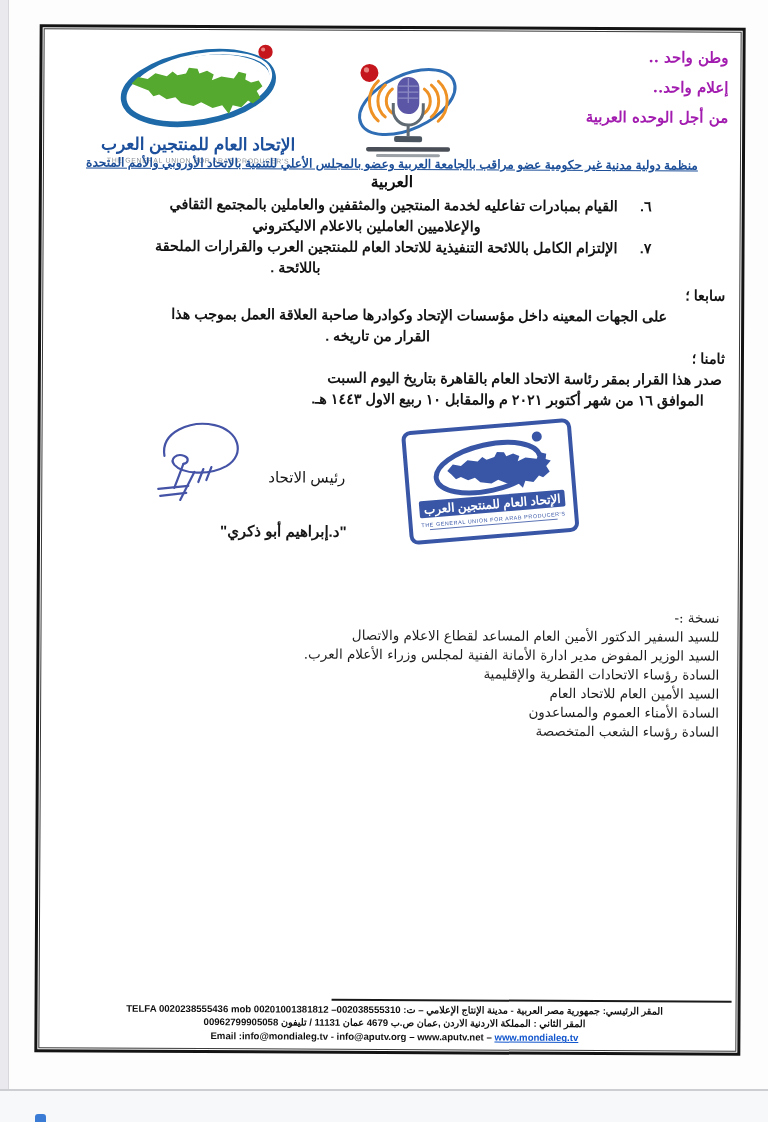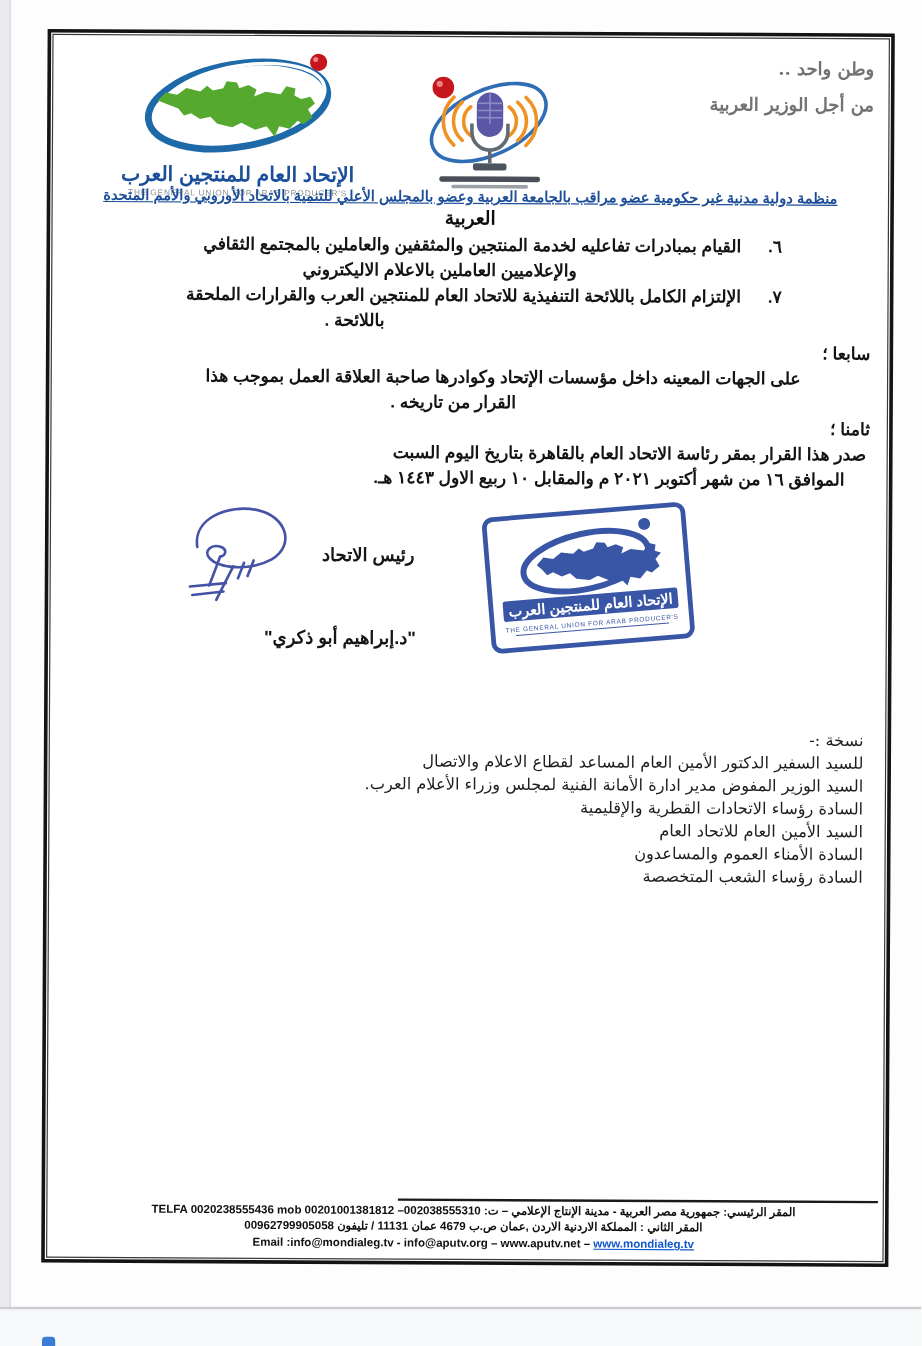--- a/index.html
+++ b/index.html
@@ -16,21 +16,21 @@
   .page-frame { position:absolute; left:37px; top:26px; width:706px; height:1028px;
                 border:3px solid #141414; background:#fff; transform:rotate(0.3deg); }
   .frame-inner { position:absolute; inset:1px; border:1px solid #3a3a3a; }
 
   
   .union-logo { position:absolute; left:48px; top:12px; width:212px; text-align:center; }
   .union-arabic { font-size:17px; font-weight:bold; color:#1b4e9b; direction:rtl; white-space:nowrap; }
   .union-english { font-size:6.9px; color:#8b9298; letter-spacing:0.7px; margin-top:2px; white-space:nowrap; }
   .broadcast-logo { position:absolute; left:301px; top:16px; width:128px; }
   .motto { position:absolute; right:12px; top:10px; width:180px; direction:rtl; text-align:right;
-           font-family:"DejaVu Serif", serif; font-weight:bold; font-size:15px; line-height:30px; color:#737373; }
+           font-family:"DejaVu Serif", serif; font-weight:bold; font-size:15px; line-height:30px; color:#a21caf; }
   .motto div { white-space:nowrap; }
 
   .banner { position:absolute; top:126px; left:8px; right:8px; text-align:center; direction:rtl; }
   .banner-main { color:#1d4f99; font-weight:bold; font-size:12.2px;
                  text-decoration:underline; white-space:nowrap; }
   .banner-sub { font-size:15.5px; font-weight:bold; color:#0d0d0d; margin-top:2px; }
 
   
   .doc-body { position:absolute; top:164px; left:14px; right:14px; direction:rtl;
               font-size:14.3px; font-weight:bold; color:#141414; line-height:21px; }
@@ -42,21 +42,21 @@
   .cont-b { text-align:right; padding-right:405px; }
   .sec-label { text-align:right; }
   .mt5 { margin-top:5px; }
   .para { text-align:right; padding-right:58px; }
   .para-cont { text-align:right; padding-right:295px; }
   .issued-1 { text-align:right; padding-right:3px; }
   .issued-2 { text-align:right; padding-right:21px; }
 
   
   .sig-svg { position:absolute; left:92px; top:382px; }
-  .sig-title { position:absolute; left:226px; top:423px; font-size:15px; font-weight:bold;
+  .sig-title { position:absolute; left:226px; top:438px; font-size:15px; font-weight:normal;
                direction:rtl; white-space:nowrap; }
   .stamp { position:absolute; left:362px; top:392px; transform:rotate(-5deg); opacity:0.93; }
   .sig-name { position:absolute; left:178px; top:492px; font-size:15px; font-weight:bold;
               direction:rtl; white-space:nowrap; }
 
   
   .copies { position:absolute; top:576px; right:18px; direction:rtl; text-align:right;
             font-family:"DejaVu Serif", serif; font-size:13.5px; line-height:19px;
             font-weight:normal; color:#1e1e1e; }
   .copies div { white-space:nowrap; }
@@ -122,21 +122,22 @@
           </g>
           <g>
             <rect x="21" y="100" width="84" height="4.5" rx="2" fill="#4a4f57"></rect>
             <rect x="31" y="107" width="64" height="3" rx="1.5" fill="#9aa0a6"></rect>
           </g>
         </svg>
       </div>
 
       <div class="motto">
         <div>وطن واحد ..</div>
-        <div>من أجل الوزير العربية</div>
+        <div>إعلام واحد..</div>
+        <div>من أجل الوحده العربية</div>
       </div>
 
       <div class="banner">
         <div class="banner-main">منظمة دولية  مدنية غير حكومية عضو مراقب بالجامعة العربية وعضو بالمجلس الأعلي للتنمية بالاتحاد الأوروبي والأمم المتحدة</div>
         <div class="banner-sub">العربية</div>
       </div>
 
       <div class="doc-body">
         <div class="item-row">
           <span class="item-num">٦.</span>

